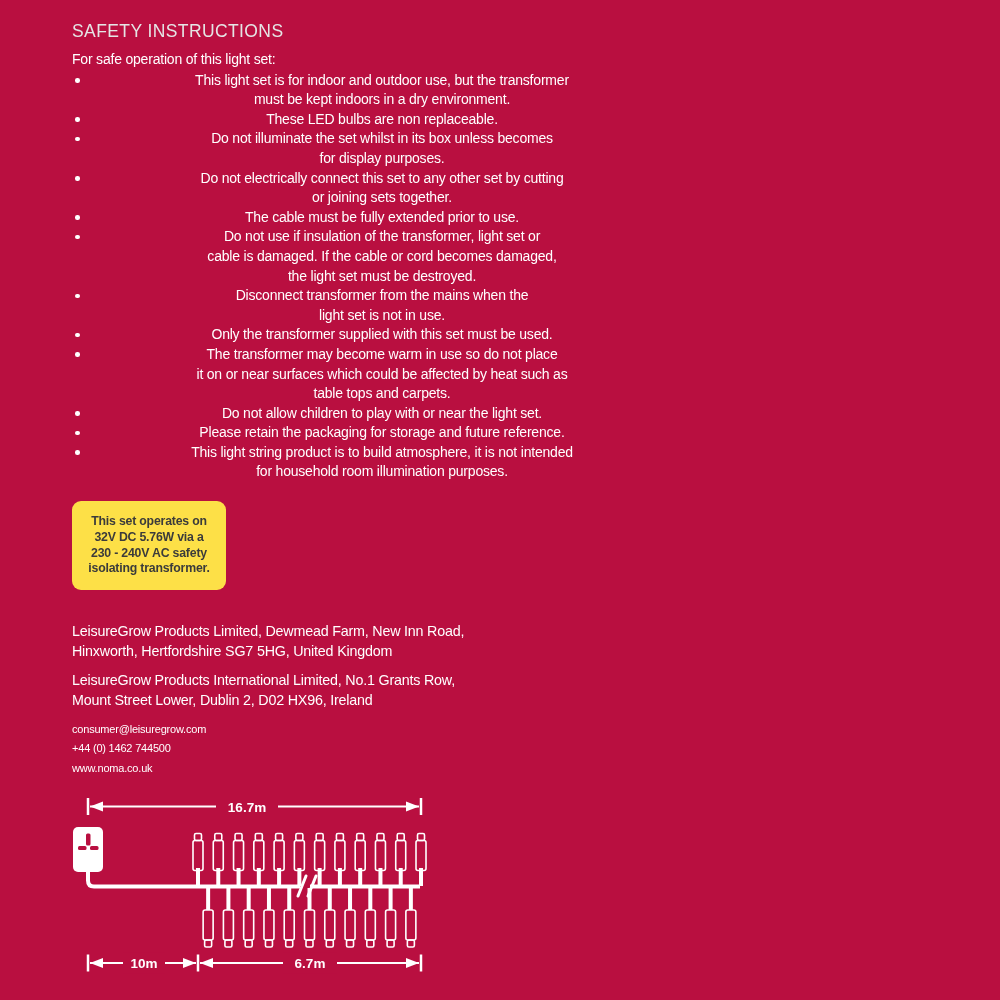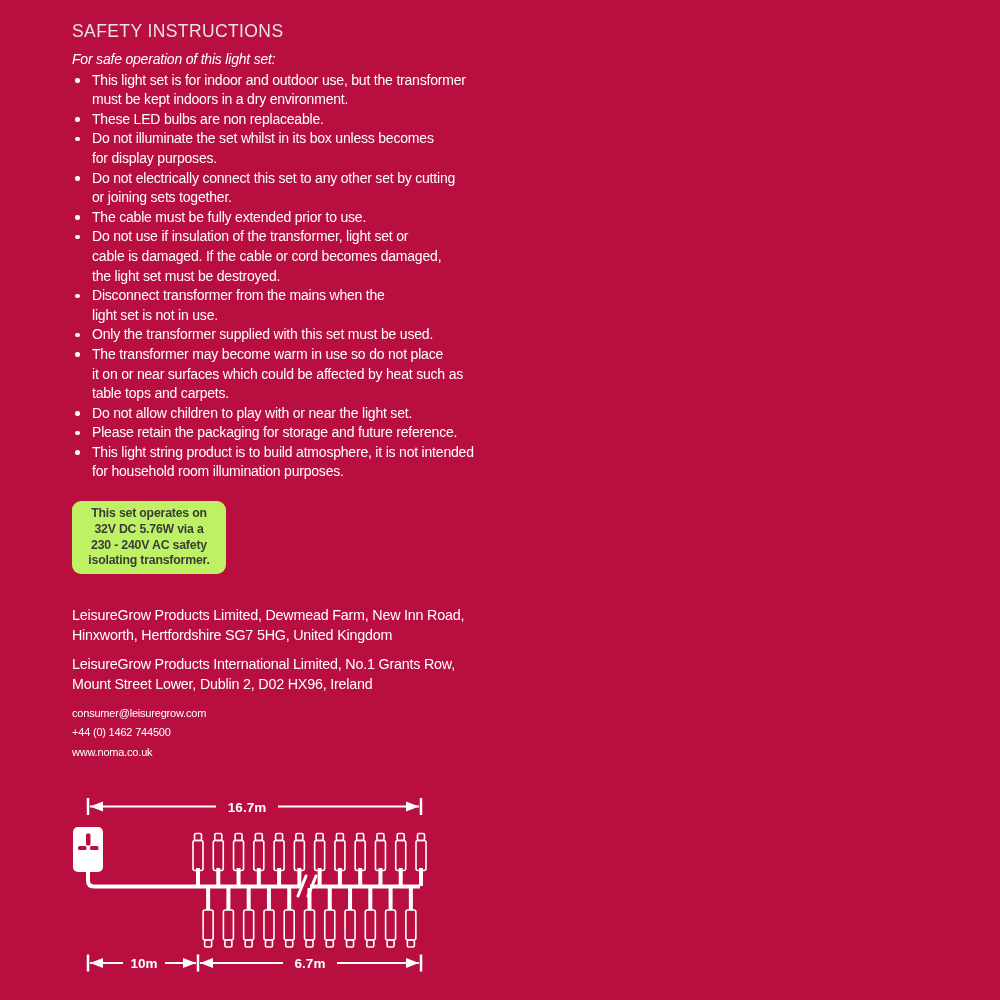--- a/index.html
+++ b/index.html
@@ -6,34 +6,34 @@
   body{
     width:1000px;height:1000px;position:relative;overflow:hidden;
     font-family:"Liberation Sans",sans-serif;color:#fff;
     -webkit-font-smoothing:antialiased;
   }
   .panel{position:absolute;left:72px;top:20px;width:600px;}
   h1.title{
     margin:0 0 8px 0;font-size:17.5px;font-weight:normal;
     letter-spacing:.4px;line-height:22px;color:#e5e5e5;
   }
-  .intro{font-size:14px;line-height:19.6px;letter-spacing:-.2px;font-style:italic;}
+  .intro{font-size:14px;line-height:19.6px;letter-spacing:-.2px;}
   ul.safety{list-style:none;margin:1px 0 0 0;padding:0;}
   ul.safety li{
     position:relative;padding-left:20px;margin:0;
-    font-size:14px;line-height:19.6px;letter-spacing:-.2px;
+    font-size:14px;line-height:19.6px;letter-spacing:-.2px;text-align:center;
   }
   ul.safety .dot{
     position:absolute;left:3px;top:7.5px;width:4.5px;height:4.5px;
     border-radius:50%;background:#fff;display:block;
   }
   .preline{white-space:pre-line;}
   .infobox{
-    margin-top:19px;width:142px;background:#bef264;border-radius:9px;
-    padding:5px 6px;text-align:center;color:#3b3b3b;
+    margin-top:19px;width:142px;background:#fde047;border-radius:9px;
+    padding:13px 6px;text-align:center;color:#3b3b3b;
     font-size:12.3px;font-weight:bold;line-height:15.8px;letter-spacing:-.2px;
   }
   .addr{margin:0 0 9.5px 0;font-size:14.3px;line-height:19.6px;letter-spacing:-.2px;}
   .addr:first-of-type{margin-top:32px;}
   .contact{margin-top:9px;font-size:11px;line-height:19.6px;letter-spacing:-.2px;}
   .diagram{position:absolute;left:60px;top:780px;}
   .diagram text{
     font-family:"Liberation Sans",sans-serif;font-size:13.5px;font-weight:bold;
     fill:#fff;text-anchor:middle;
   }

